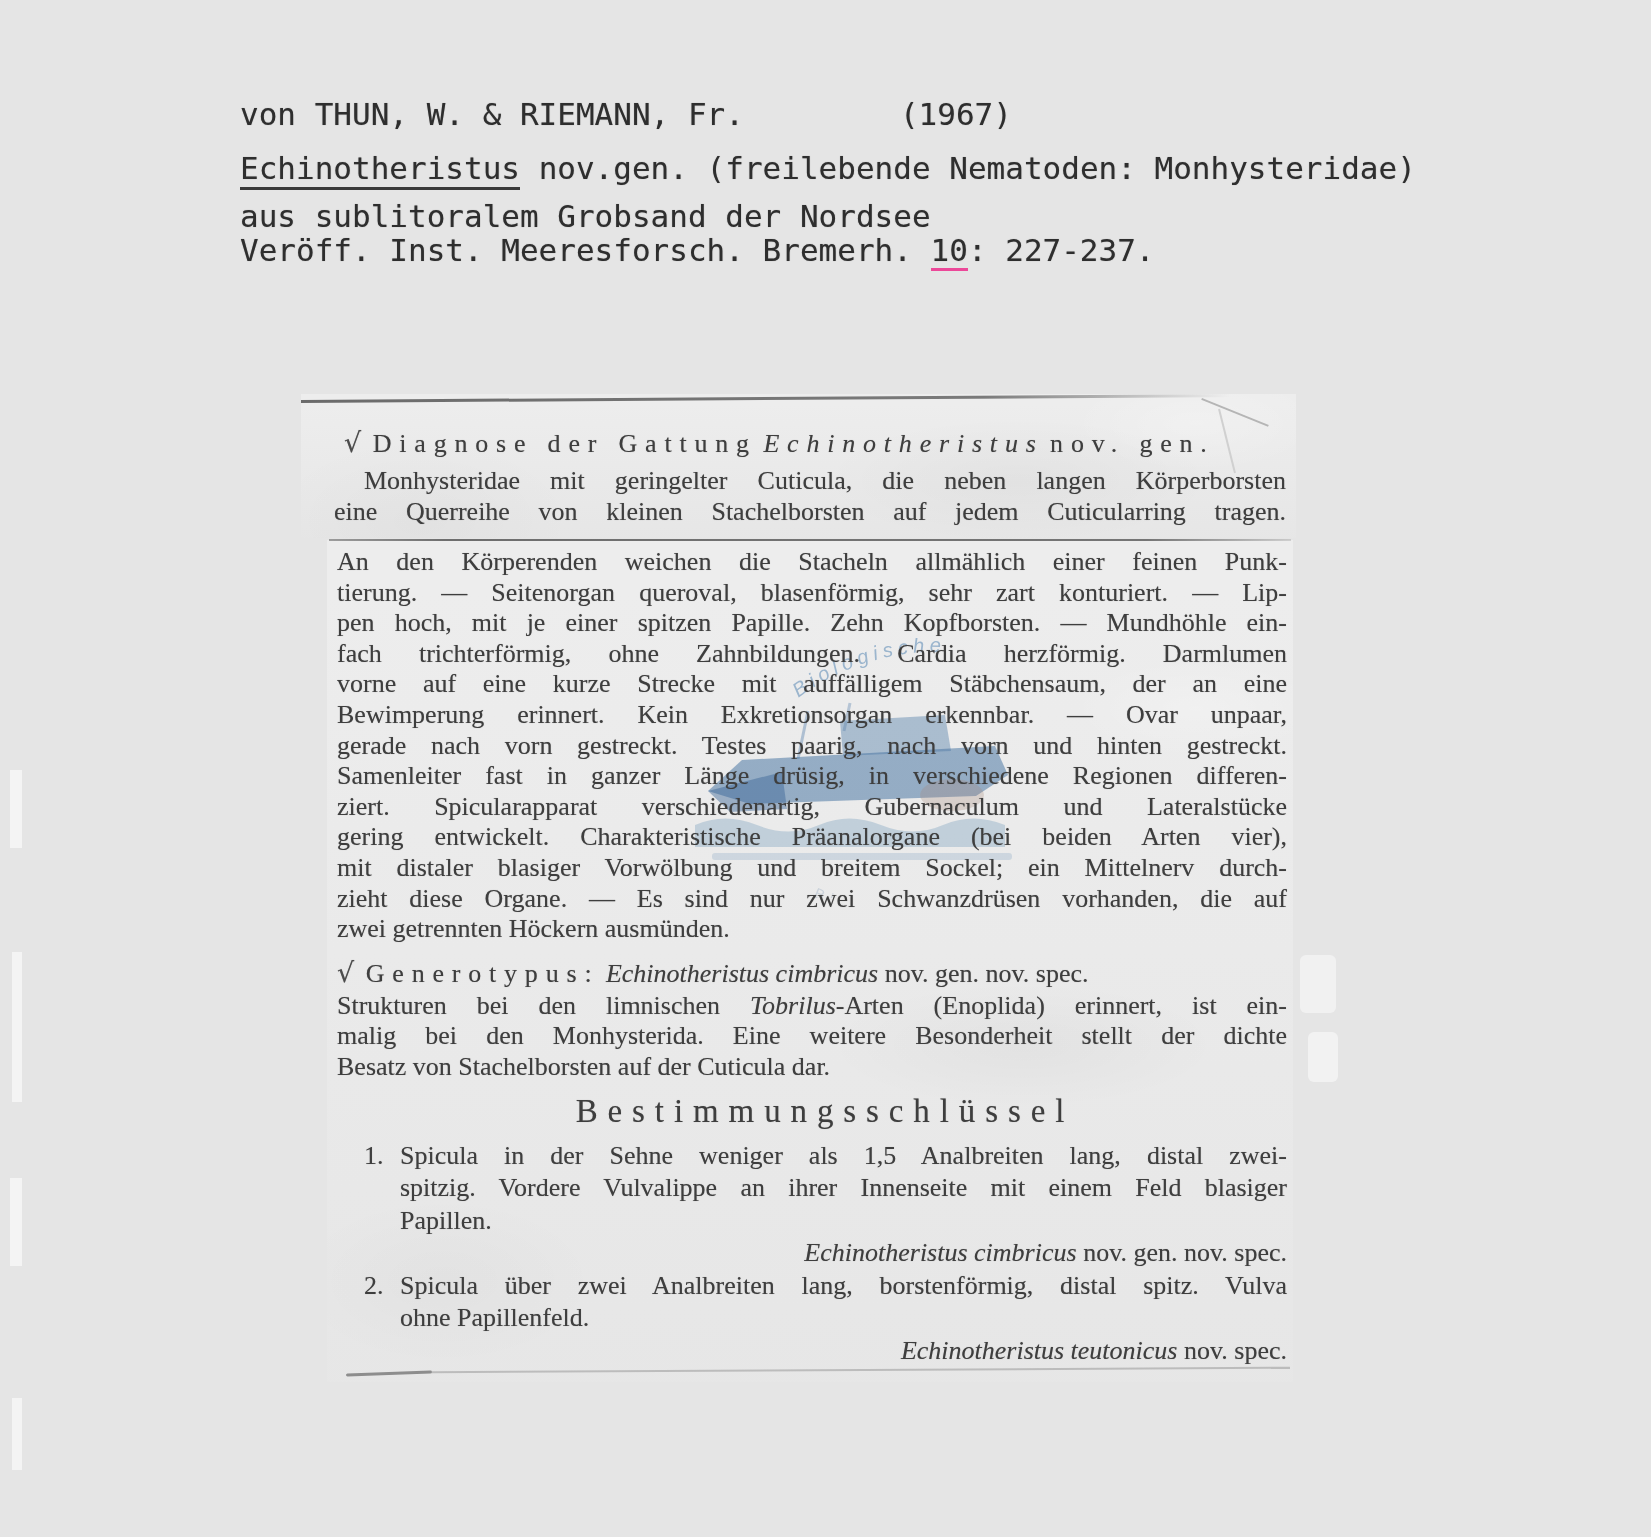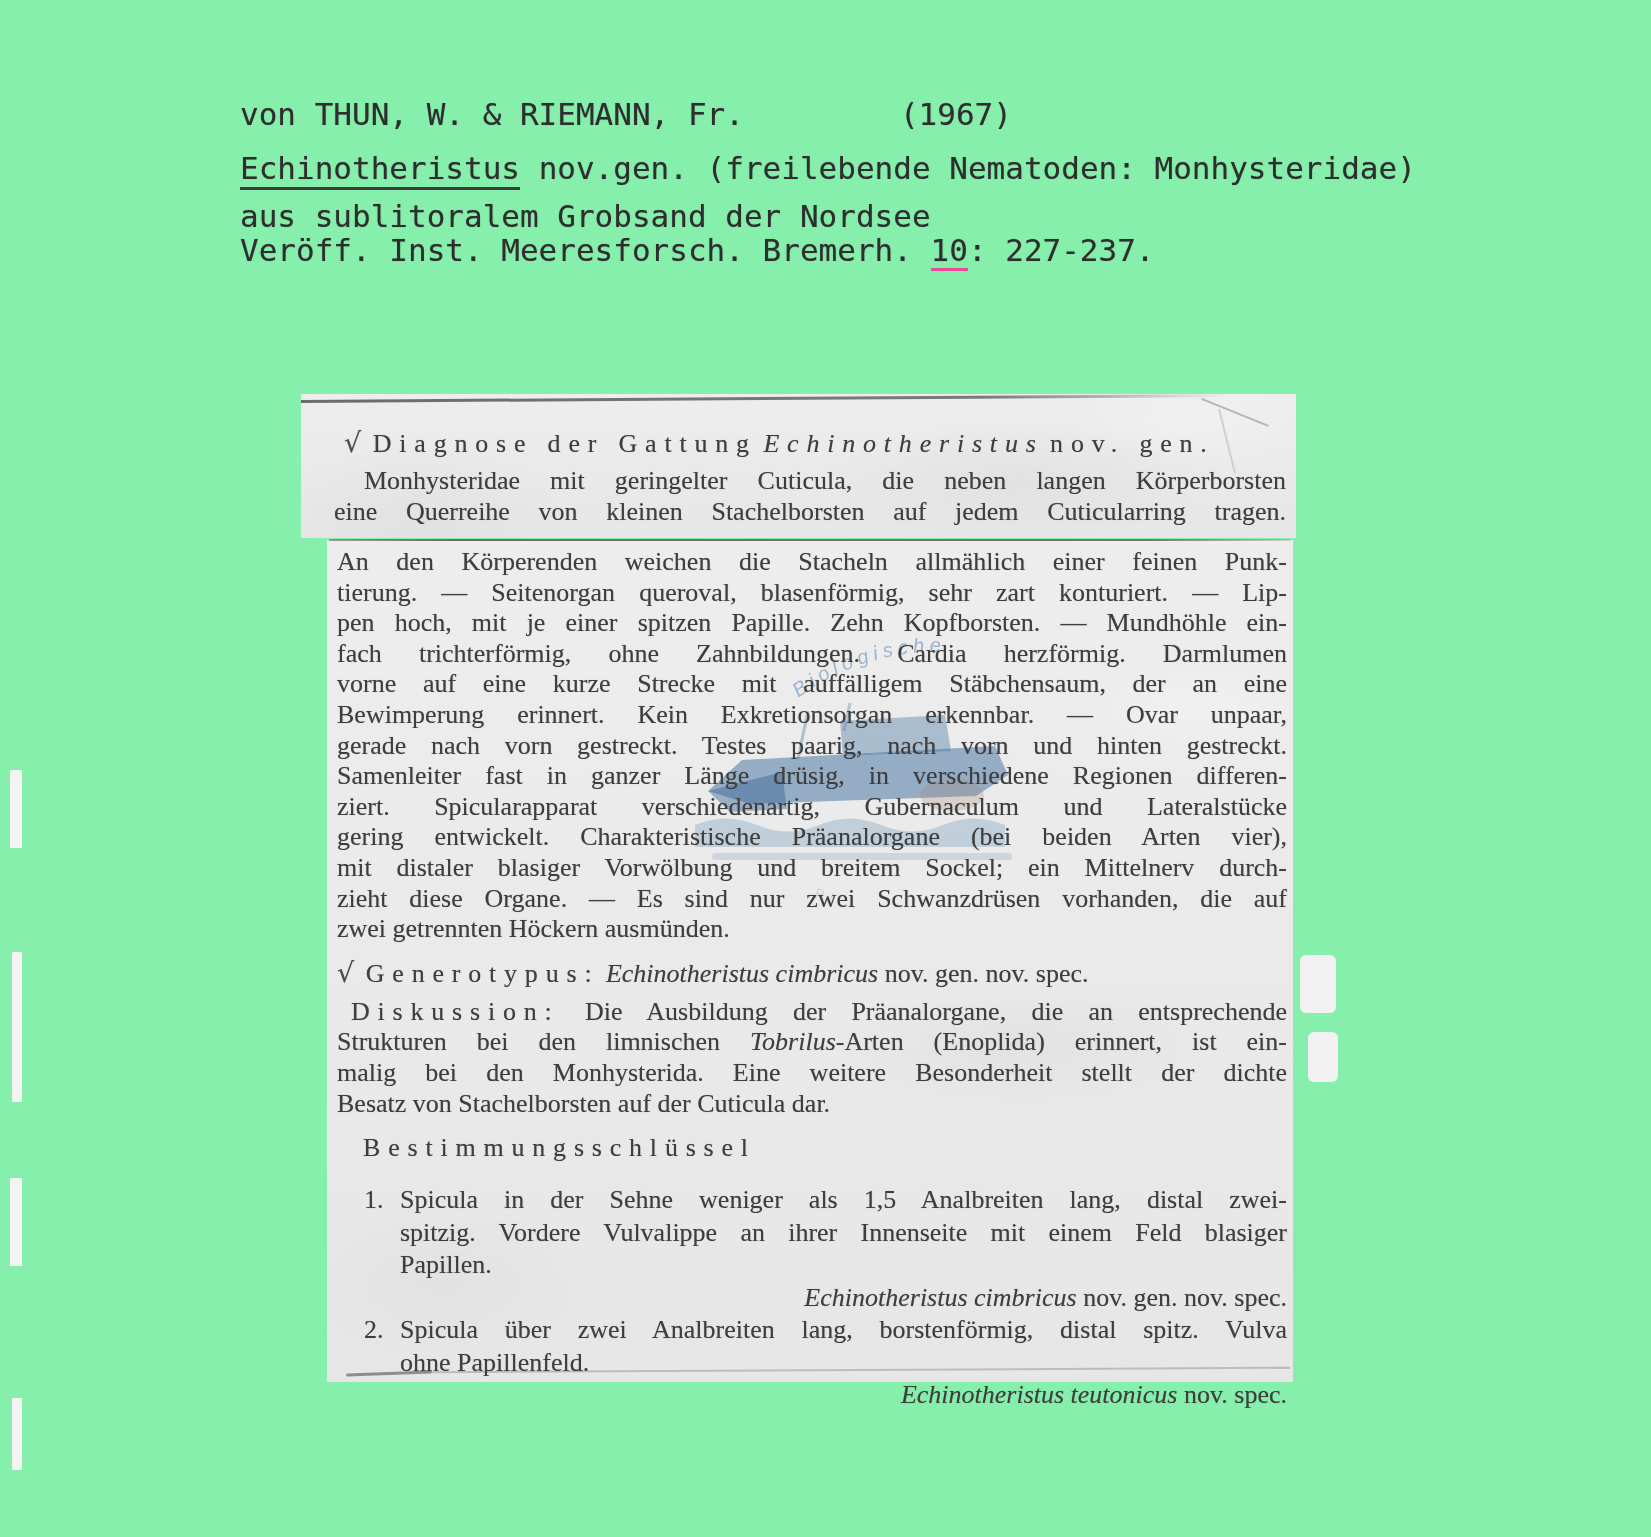--- a/index.html
+++ b/index.html
@@ -1,19 +1,19 @@
 <!DOCTYPE html>
 <html><head>
 <meta charset="utf-8">
 <style>
   html,body { margin:0; padding:0; background:#ffffff; }
   body { width:1651px; height:1537px; position:relative; overflow:hidden;
          font-family:"Liberation Serif", serif; }
 
-  .page { position:absolute; left:0; top:0; width:1651px; height:1537px; background:#86efac; }
+  .page { position:absolute; left:0; top:0; width:1651px; height:1537px; background:#e5e5e5; }
 
   
   .typed { position:absolute; left:240px; z-index:3;
            font-family:"DejaVu Sans Mono", monospace; font-size:31px; color:#2e2e2e;
            white-space:pre; letter-spacing:0;
            text-shadow:0 0 1px rgba(46,46,46,0.40); }
   .t-authors { top:96px; }
   .t-title1  { top:150px; }
   .t-title2  { top:198px; }
   .t-ref     { top:232px; }
@@ -67,22 +67,22 @@
   .it { font-style:italic; }
   .sp { letter-spacing:0.30em;text-align:right; }
   .ind { text-indent:30px; }
   .check { font-family:"DejaVu Sans", sans-serif; letter-spacing:0; color:#4c4c4c;
            margin-right:5px; font-size:27px; }
 
   .h-diagnose { font-size:26px; line-height:33px; margin-bottom:6px; padding-left:10px;
                 text-shadow:0 0 0.8px rgba(62,62,62,0.45); }
   .genero-line { margin-top:10px; line-height:35px; }
   .disk-first { margin-top:6px; text-indent:14px; }
-  .key-heading { font-size:26px; line-height:33px; margin-top:12px; margin-bottom:20px;
-                 text-align:left; padding-left:26px;
+  .key-heading { font-size:33px; line-height:33px; margin-top:12px; margin-bottom:12px;
+                 text-align:center; padding-left:26px;
                  text-shadow:0 0 0.8px rgba(62,62,62,0.45); }
   .key-item { position:relative; margin-left:63px; }
   .key-item .tl { line-height:32.5px; }
   .key-num { position:absolute; left:-36px; top:0; }
   .species-line { line-height:32px; }
 
   
   .watermark { position:absolute; left:620px; top:628px; width:520px; height:270px;
                z-index:2; mix-blend-mode:multiply; pointer-events:none; }
 </style>
@@ -156,21 +156,20 @@
     <div class="tl jl">gerade nach vorn gestreckt. Testes paarig, nach vorn und hinten gestreckt.</div>
     <div class="tl jl">Samenleiter fast in ganzer Länge drüsig, in verschiedene Regionen differen-</div>
     <div class="tl jl">ziert. Spicularapparat verschiedenartig, Gubernaculum und Lateralstücke</div>
     <div class="tl jl">gering entwickelt. Charakteristische Präanalorgane (bei beiden Arten vier),</div>
     <div class="tl jl">mit distaler blasiger Vorwölbung und breitem Sockel; ein Mittelnerv durch-</div>
     <div class="tl jl">zieht diese Organe. — Es sind nur zwei Schwanzdrüsen vorhanden, die auf</div>
     <div class="tl ll">zwei getrennten Höckern ausmünden.</div>
 
     <div class="tl ll genero-line"><span class="check">√</span> <span class="sp">Generotypus:</span> <span class="it">Echinotheristus cimbricus</span> <span>nov. gen. nov. spec.</span></div>
 
-    <div class="tl jl disk-first"><span class="sp">Diskussion:</span><span> Die Ausbildung der Präanalorgane, die an entsprechende</span></div>
     <div class="tl jl"><span>Strukturen bei den limnischen </span><span class="it">Tobrilus</span><span>-Arten (Enoplida) erinnert, ist ein-</span></div>
     <div class="tl jl">malig bei den Monhysterida. Eine weitere Besonderheit stellt der dichte</div>
     <div class="tl ll">Besatz von Stachelborsten auf der Cuticula dar.</div>
 
     <div class="key-heading sp">Bestimmungsschlüssel</div>
 
     <div class="key-item">
       <div class="tl jl"><span class="key-num">1.</span><span>Spicula in der Sehne weniger als 1,5 Analbreiten lang, distal zwei-</span></div>
       <div class="tl jl">spitzig. Vordere Vulvalippe an ihrer Innenseite mit einem Feld blasiger</div>
       <div class="tl ll">Papillen.</div>

